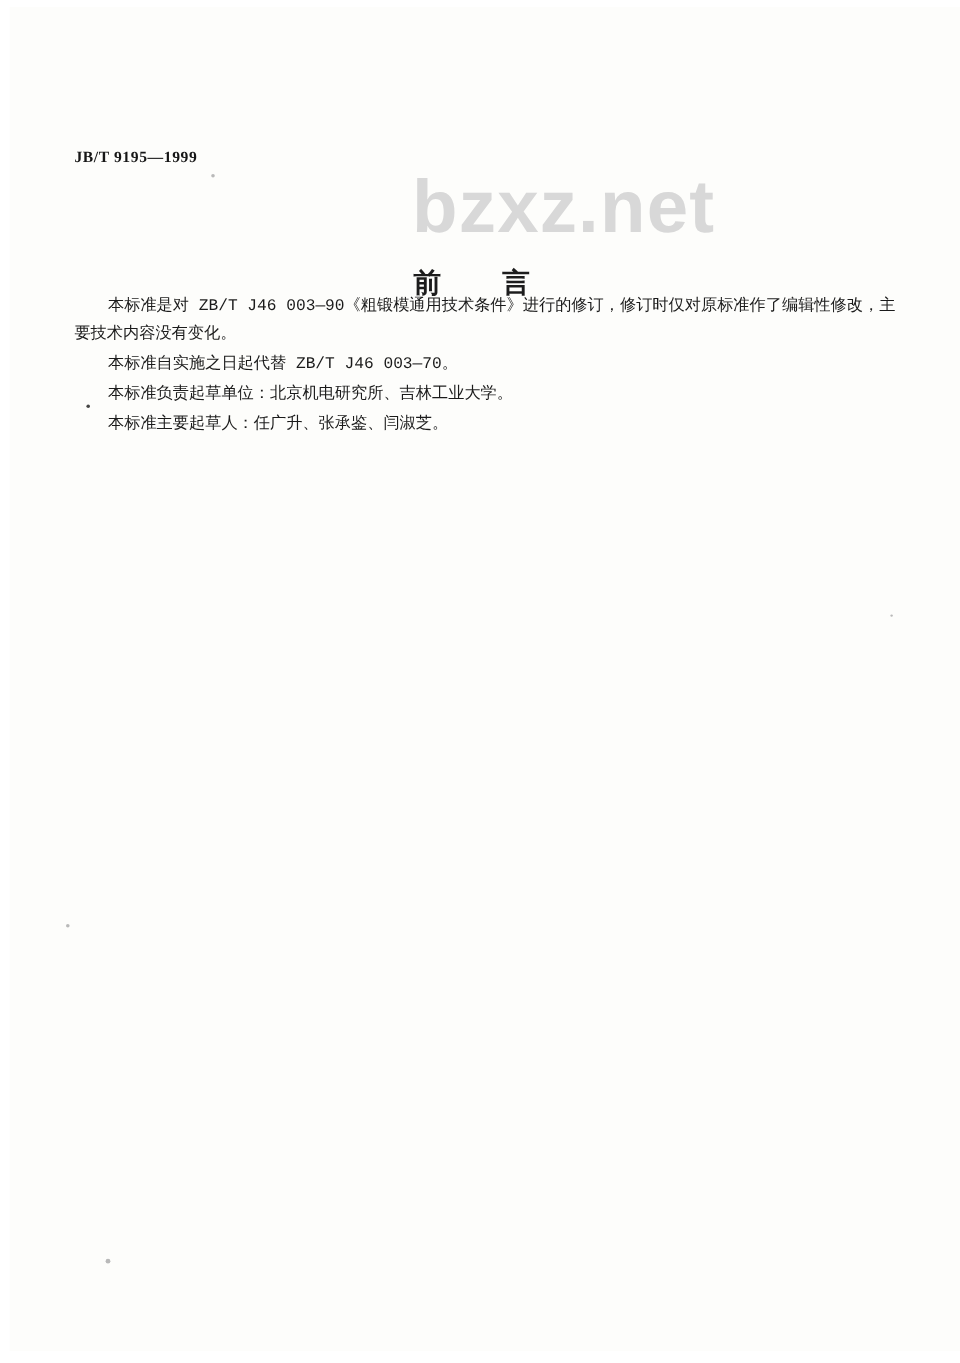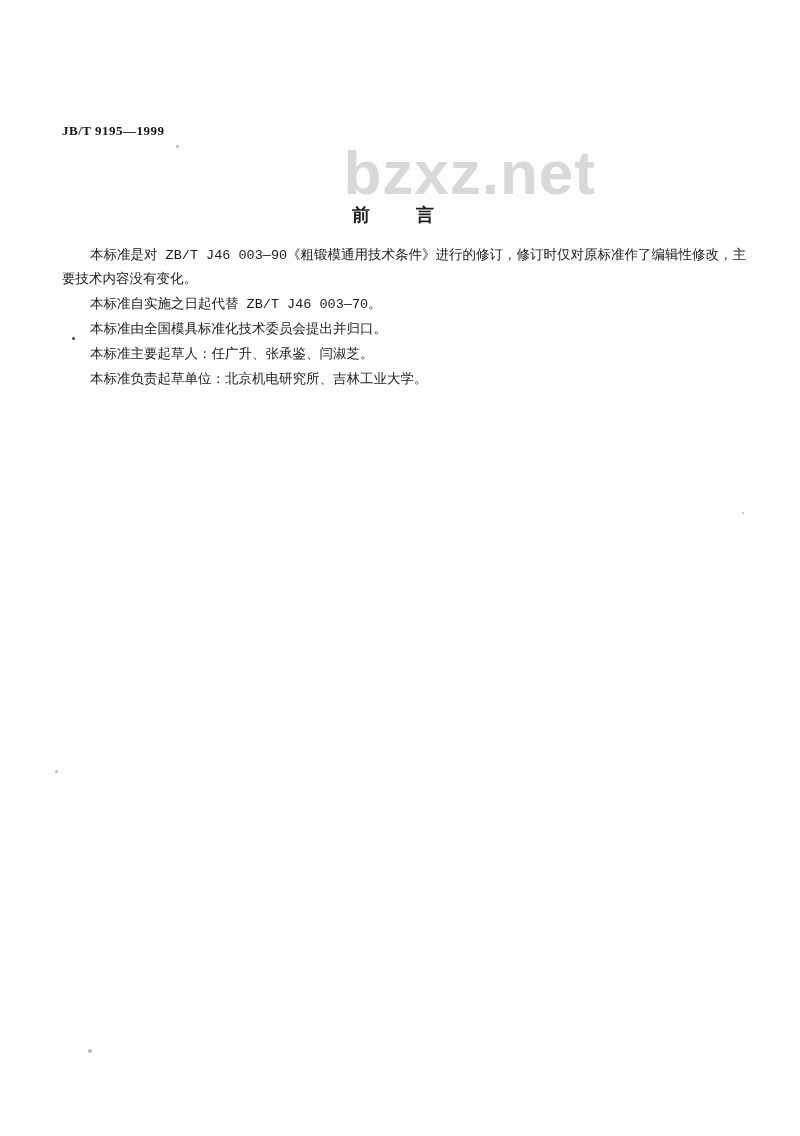--- a/index.html
+++ b/index.html
@@ -61,25 +61,25 @@
     font-weight: bold;
     letter-spacing: 1px;
     color: #d8d8d8;
     line-height: 80px;
     user-select: none;
     text-align: right;
   }
   .doc-title {
     position: absolute;
     left: 0;
-    top: 203px;
+    top: 220px;
     width: 800px;
     text-align: center;
     font-family: "DejaVu Serif", serif;
-    font-size: 18px;
+    font-size: 23px;
     font-weight: bold;
     letter-spacing: 14px;
     color: #1c1c1c;
   }
   .body-text {
     position: absolute;
     left: 62px;
     top: 244px;
     width: 690px;
     font-family: Liberation Mono, monospace;
@@ -131,23 +131,22 @@
   <div class="std-code">JB/T 9195—1999</div>
 
   <div class="watermark">bzxz.net</div>
 
   <div class="doc-title">前　言</div>
 
   <div class="body-text">
     <div class="bullet-dot"></div>
     <p class="para wrap indent-2">本标准是对 ZB/T J46 003—90《粗锻模通用技术条件》进行的修订，修订时仅对原标准作了编辑性修改，主要技术内容没有变化。</p>
     <p class="para list-line">本标准自实施之日起代替 ZB/T J46 003—70。</p>
-    <p class="para list-line">本标准由全国模具标准化技术委员会提出并归口。</p>
+    <p class="para list-line">本标准负责起草单位：北京机电研究所、吉林工业大学。</p>
     <p class="para list-line">本标准主要起草人：任广升、张承鉴、闫淑芝。</p>
-    <p class="para list-line">本标准负责起草单位：北京机电研究所、吉林工业大学。</p>
   </div>
 
   <div class="speck s1"></div>
   <div class="speck s2"></div>
   <div class="speck s3"></div>
   <div class="speck s4"></div>
 
 </div>
 
 </body></html>

